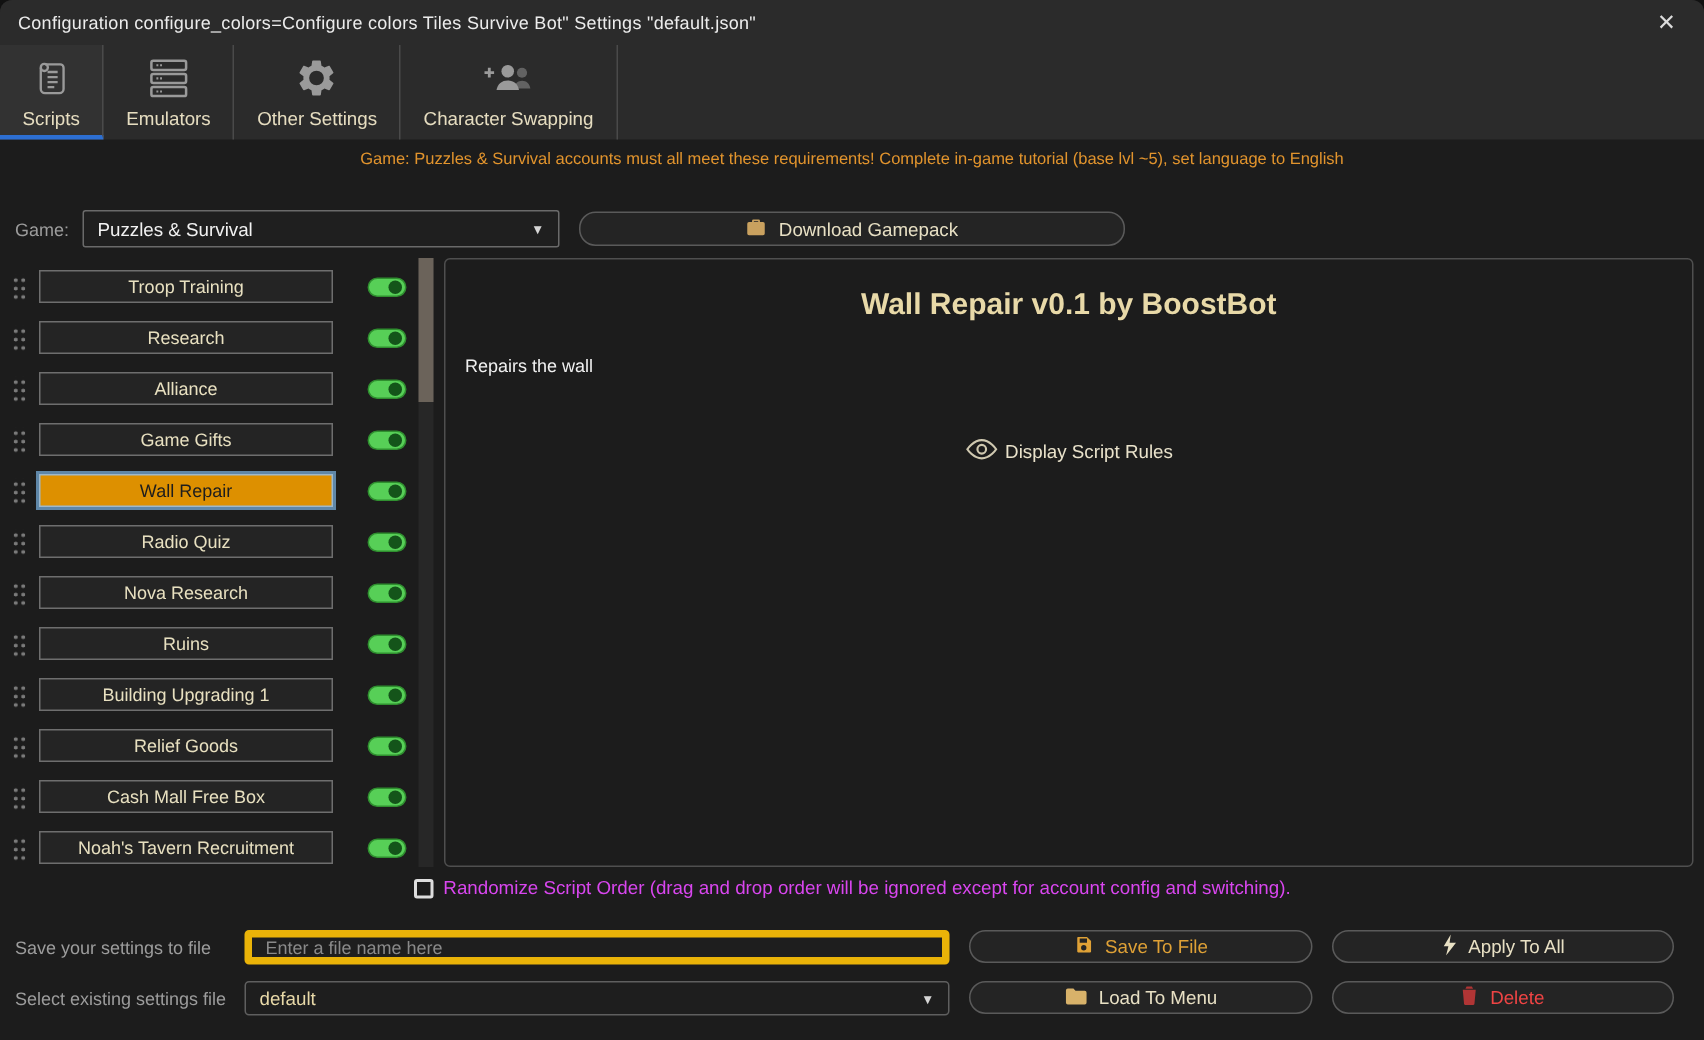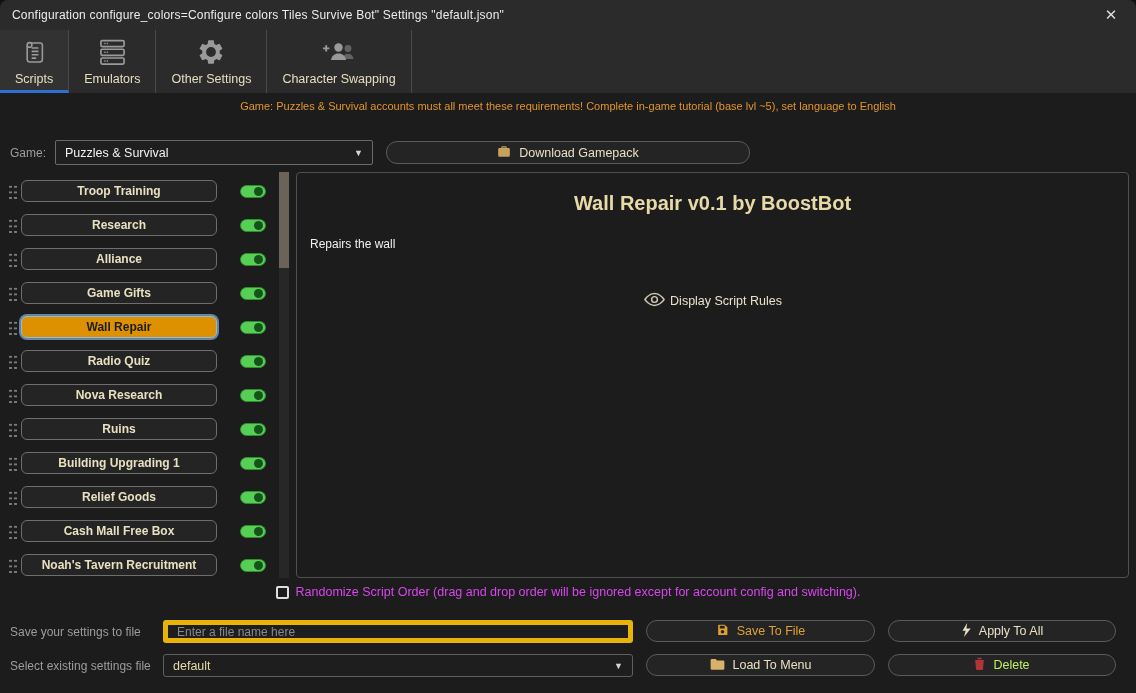--- a/index.html
+++ b/index.html
@@ -30,21 +30,21 @@
   .arrow { font-size:9px; color:#d6d6d6; }
   .pill { background:#242424; border:1px solid #5a5a5a; border-radius:11px; display:flex; align-items:center; justify-content:center; gap:8px; font-size:12.5px; color:#e8e0c4; }
   .dl-btn { position:absolute; left:386px; top:141px; width:364px; height:23px; }
 
   
   .list { position:absolute; left:0; top:174px; width:278px; height:404px; overflow:hidden; }
   .row { height:34px; display:flex; align-items:center; }
   .handle { width:9px; height:17px; margin-left:8px;
             background-image:radial-gradient(circle,#7b7b7b 1.1px,transparent 1.4px);
             background-size:5px 5.6px; background-position:0 1px; }
-  .sbtn { width:196px; height:22px; margin-left:4px; background:#242424; border:1px solid #6e6e6e; border-radius:6px; color:#e8e0c0; font-size:12px; display:flex; align-items:center; justify-content:center; font-family:inherit;font-weight:bold; }
+  .sbtn { width:196px; height:22px; margin-left:9px; background:#242424; border:1px solid #6e6e6e; border-radius:0; color:#e8e0c0; font-size:12px; display:flex; align-items:center; justify-content:center; font-family:inherit; }
   .sbtn.sel { background:#dd9000; color:#1d1d1d; border:1px solid #9db8cc; box-shadow:0 0 0 2px #5f87a8; }
   .toggle { width:26px; height:13px; margin-left:23px; border-radius:7px; background:#57cf57; border:1px solid #2f8f2f; position:relative; }
   .toggle::after { content:''; position:absolute; right:2px; top:1px; width:9px; height:9px; border-radius:50%; background:#14541a; }
 
   
   .scrollbar { position:absolute; left:279px; top:172px; width:10px; height:406px; background:#272727; }
   .scroll-thumb { position:absolute; left:0; top:0; width:10px; height:96px; background:#6b635a; }
 
   
   .panel { position:absolute; left:296px; top:172px; width:833px; height:406px; border:1px solid #4f4f4f; border-radius:4px; background:#1c1c1c; }
@@ -61,21 +61,21 @@
   .flabel { position:absolute; left:10px; font-size:12px; color:#9c9c9c; }
   .file-input { position:absolute; left:163px; top:620px; width:470px; height:23px; background:#1e1e1e; border:5px solid #eab308; border-radius:3px; color:#e8e0c0; font-size:12px; padding:0 9px; font-family:inherit; outline:none; }
   .file-input::placeholder { color:#8a8a8a; }
   .file-select { position:absolute; left:163px; top:654px; width:470px; height:23px; background:#1e1e1e; border:1px solid #5f5f5f; border-radius:3px; display:flex; align-items:center; padding:0 9px; }
   .file-select .val { flex:1; font-size:12.5px; color:#e8d9a8; }
   .fb1 { position:absolute; left:646px; top:620px; width:229px; height:22px; }
   .fb2 { position:absolute; left:888px; top:620px; width:228px; height:22px; }
   .fb3 { position:absolute; left:646px; top:654px; width:229px; height:22px; }
   .fb4 { position:absolute; left:888px; top:654px; width:228px; height:22px; }
   .gold { color:#dfa136; }
-  .red  { color:#bef264; }
+  .red  { color:#ef4444; }
 </style>
 </head>
 <body>
 
 <div id="app">
 
   <div class="titlebar">
     <span class="title">Configuration configure_colors=Configure colors Tiles Survive Bot" Settings "default.json"</span>
     <span class="close-btn">✕</span>
   </div>

